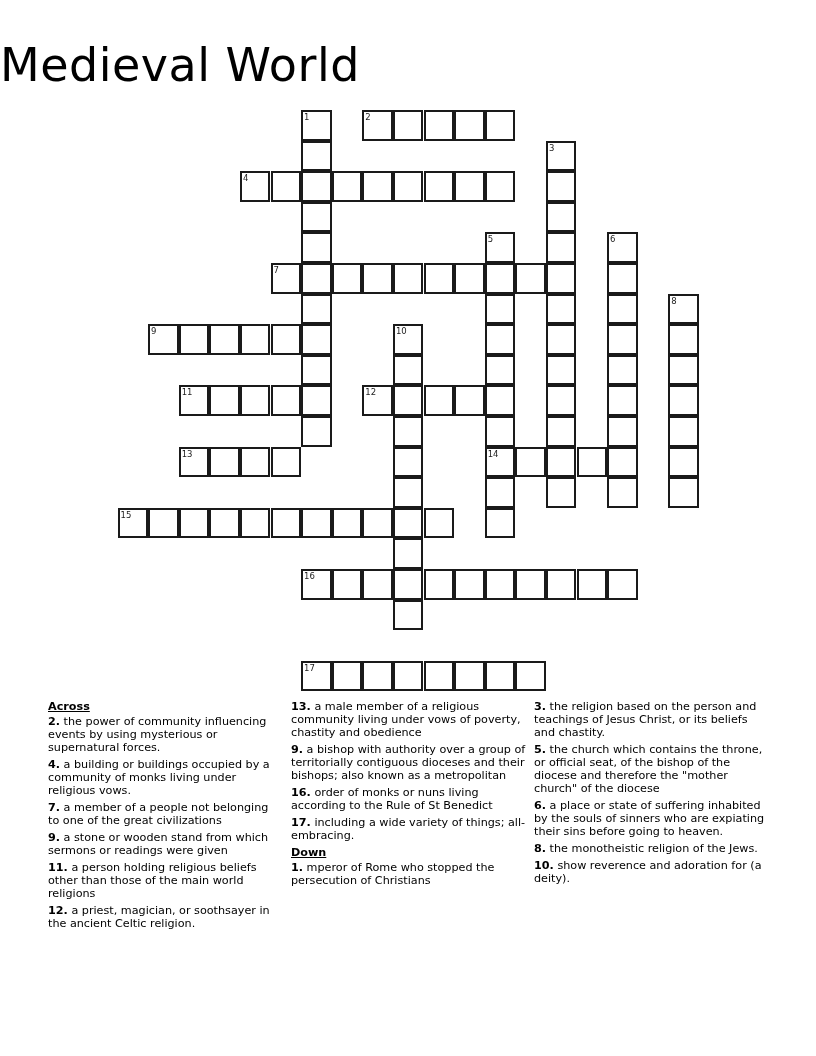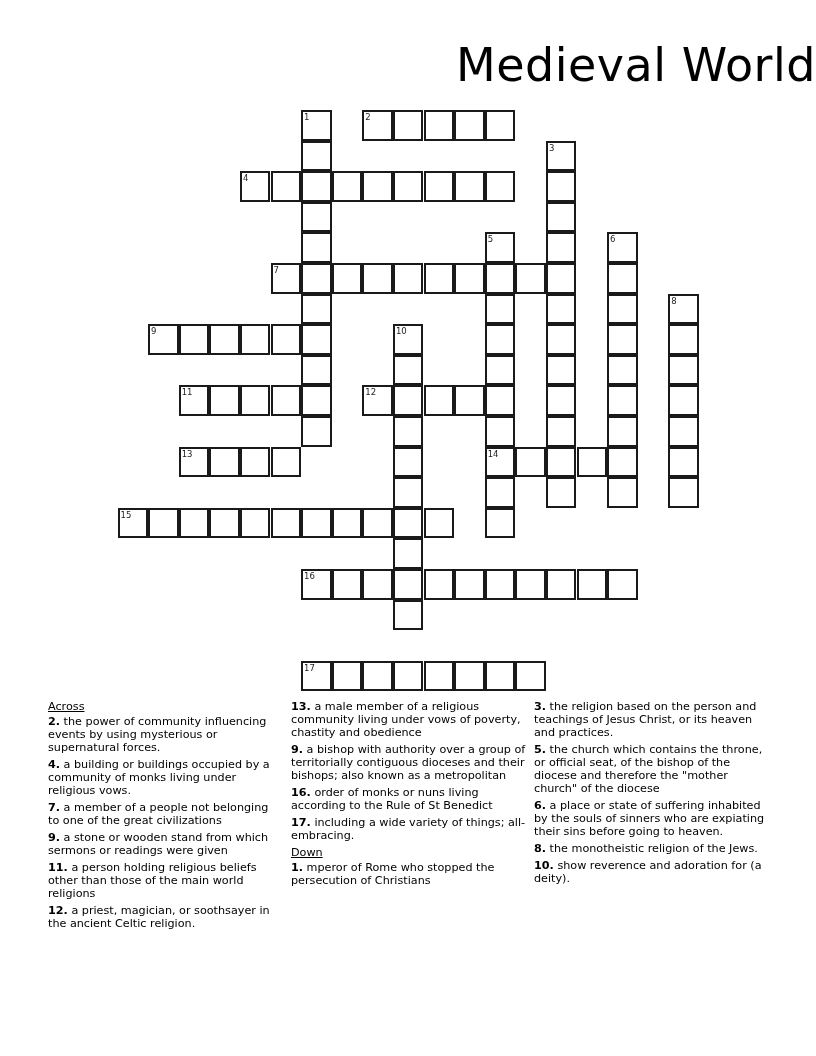--- a/index.html
+++ b/index.html
@@ -1,27 +1,27 @@
 <!DOCTYPE html>
 <html><head>
 <meta charset="utf-8">
 <style>
   html, body { margin: 0; padding: 0; background: #ffffff; }
   body { width: 816px; height: 1056px; position: relative; overflow: hidden; font-family: "DejaVu Sans", sans-serif; color: #000; }
-  .title { position: absolute; left: 0; top: 30px; width: 816px; text-align: right; font-family: "DejaVu Sans", sans-serif; font-size: 46px; line-height: 70px; font-weight: normal; letter-spacing: 0.5px; }
+  .title { position: absolute; left: 0; top: 30px; width: 816px; text-align: left; font-family: "DejaVu Sans", sans-serif; font-size: 46px; line-height: 70px; font-weight: normal; letter-spacing: 0.5px; }
   #grid { position: absolute; left: 0; top: 0; width: 816px; height: 700px; }
   .cell { position: absolute; width: 30.6px; height: 30.6px; box-sizing: border-box; border: 2px solid #1a1a1a; background: #fff; }
   .cell .num { position: absolute; left: 1px; top: 0px; font-family: "DejaVu Sans", sans-serif; font-size: 8.5px; line-height: 10px; color: #222; }
   .clues { position: absolute; top: 700px; font-family: "DejaVu Sans", sans-serif; font-size: 11.2px; line-height: 13px; }
   .col1 { left: 48px; width: 235px; }
   .col2 { left: 291px; width: 235px; }
   .col3 { left: 534px; width: 235px; }
   .clue { margin-bottom: 4px; }
   .clue b { font-weight: bold; }
-  .heading { font-weight: normal; text-decoration: underline; margin-bottom: 2px; }
+  .heading { font-weight: bold; text-decoration: underline; margin-bottom: 2px; }
 </style>
 </head>
 <body>
 
 <div class="title">Medieval World</div>
 
 <div id="grid">
     <div class="cell" style="left: 301.1px; top: 110px;">
       <span class="num">1</span>
     </div>
@@ -196,18 +196,18 @@
 <div class="clues col2">
   <div class="clue"><b>13.</b> <span>a male member of a religious community living under vows of poverty, chastity and obedience</span></div>
   <div class="clue"><b>9.</b> <span>a bishop with authority over a group of territorially contiguous dioceses and their bishops; also known as a metropolitan</span></div>
   <div class="clue"><b>16.</b> <span>order of monks or nuns living according to the Rule of St Benedict</span></div>
   <div class="clue"><b>17.</b> <span>including a wide variety of things; all-embracing.</span></div>
   <div class="heading">Down</div>
   <div class="clue"><b>1.</b> <span>mperor of Rome who stopped the persecution of Christians</span></div>
 </div>
 
 <div class="clues col3">
-  <div class="clue"><b>3.</b> <span>the religion based on the person and teachings of Jesus Christ, or its heaven and practices.</span></div>
+  <div class="clue"><b>3.</b> <span>the religion based on the person and teachings of Jesus Christ, or its beliefs and chastity.</span></div>
   <div class="clue"><b>5.</b> <span>the church which contains the throne, or official seat, of the bishop of the diocese and therefore the "mother church" of the diocese</span></div>
   <div class="clue"><b>6.</b> <span>a place or state of suffering inhabited by the souls of sinners who are expiating their sins before going to heaven.</span></div>
   <div class="clue"><b>8.</b> <span>the monotheistic religion of the Jews.</span></div>
   <div class="clue"><b>10.</b> <span>show reverence and adoration for (a deity).</span></div>
 </div>
 
 </body></html>

